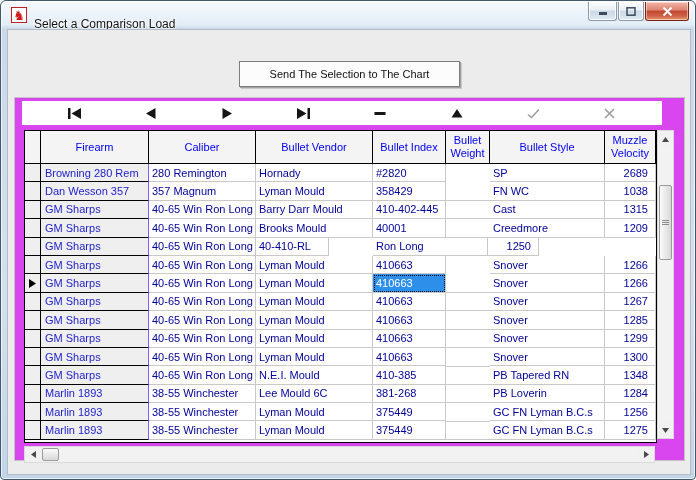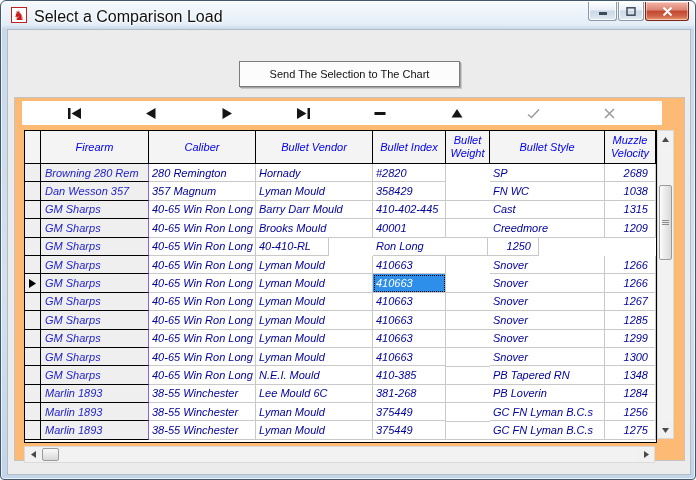--- a/index.html
+++ b/index.html
@@ -12,21 +12,21 @@
     box-shadow:inset 0 0 0 1px rgba(255,255,255,.65);
   }
   
   .titlebar{position:absolute;left:0;top:0;width:100%;height:28px;}
   .app-icon{
     position:absolute;left:10px;top:6px;width:16px;height:16px;background:#fff;
     border:1px solid #c02020;display:flex;align-items:center;justify-content:center;
     color:#cc1a1a;font-size:13px;line-height:13px;
   }
   .title{
-    position:absolute;left:33px;top:7px;font-size:16px;color:#101010;white-space:nowrap;
+    position:absolute;left:33px;top:16px;font-size:12px;color:#101010;white-space:nowrap;
     text-shadow:0 0 4px #fff,0 0 2px #fff,0 1px 2px #fff;
   }
   .caption-buttons{position:absolute;right:6px;top:1px;display:flex;}
   .cap-btn{
     height:19px;display:flex;align-items:center;justify-content:center;
     border:1px solid #8a98a8;border-top:none;border-radius:0 0 3px 3px;margin-left:1px;
     background:linear-gradient(180deg,#fdfeff 0%,#e9eff6 45%,#ccd8e5 50%,#e0e9f3 100%);
     box-shadow:inset 0 0 0 1px rgba(255,255,255,.8);
   }
   .cap-btn.min{width:29px;}
@@ -42,21 +42,21 @@
     background:#ececec;border:1px solid #b3bcc4;
   }
   .send-btn{
     position:absolute;left:231px;top:31px;width:221px;height:26px;
     background:#fcfcfc;border:1px solid #7c7c7c;
     box-shadow:1px 1px 0 #a2a2a2,2px 2px 0 #c9c9c9;
     font-family:"Liberation Sans",sans-serif;font-size:11px;color:#111;
   }
   .panel{
     position:absolute;left:6px;top:67px;width:671px;height:364px;
-    background:#fdba74;border:1px solid #c3c3c3;font-style:italic;
+    background:#d946ef;border:1px solid #c3c3c3;
   }
   
   .toolbar{
     position:absolute;left:7px;top:3px;width:640px;height:24px;background:#fff;
     display:flex;align-items:center;justify-content:space-between;padding:0 30px;
   }
   .nav-btn{
     width:44px;height:20px;display:flex;align-items:center;justify-content:center;
     background:transparent;border:none;color:#151515;cursor:default;
   }

